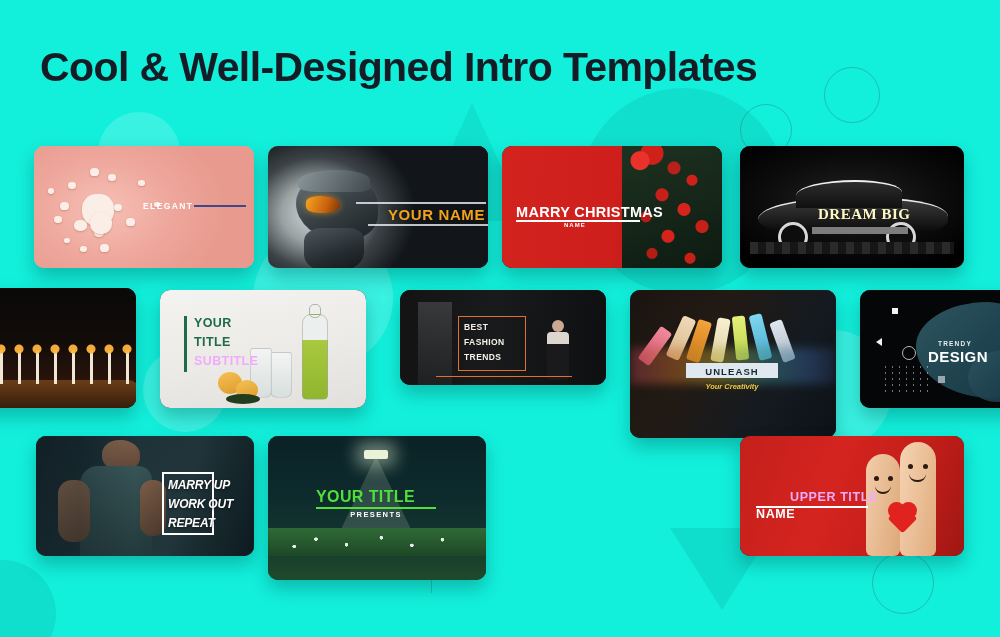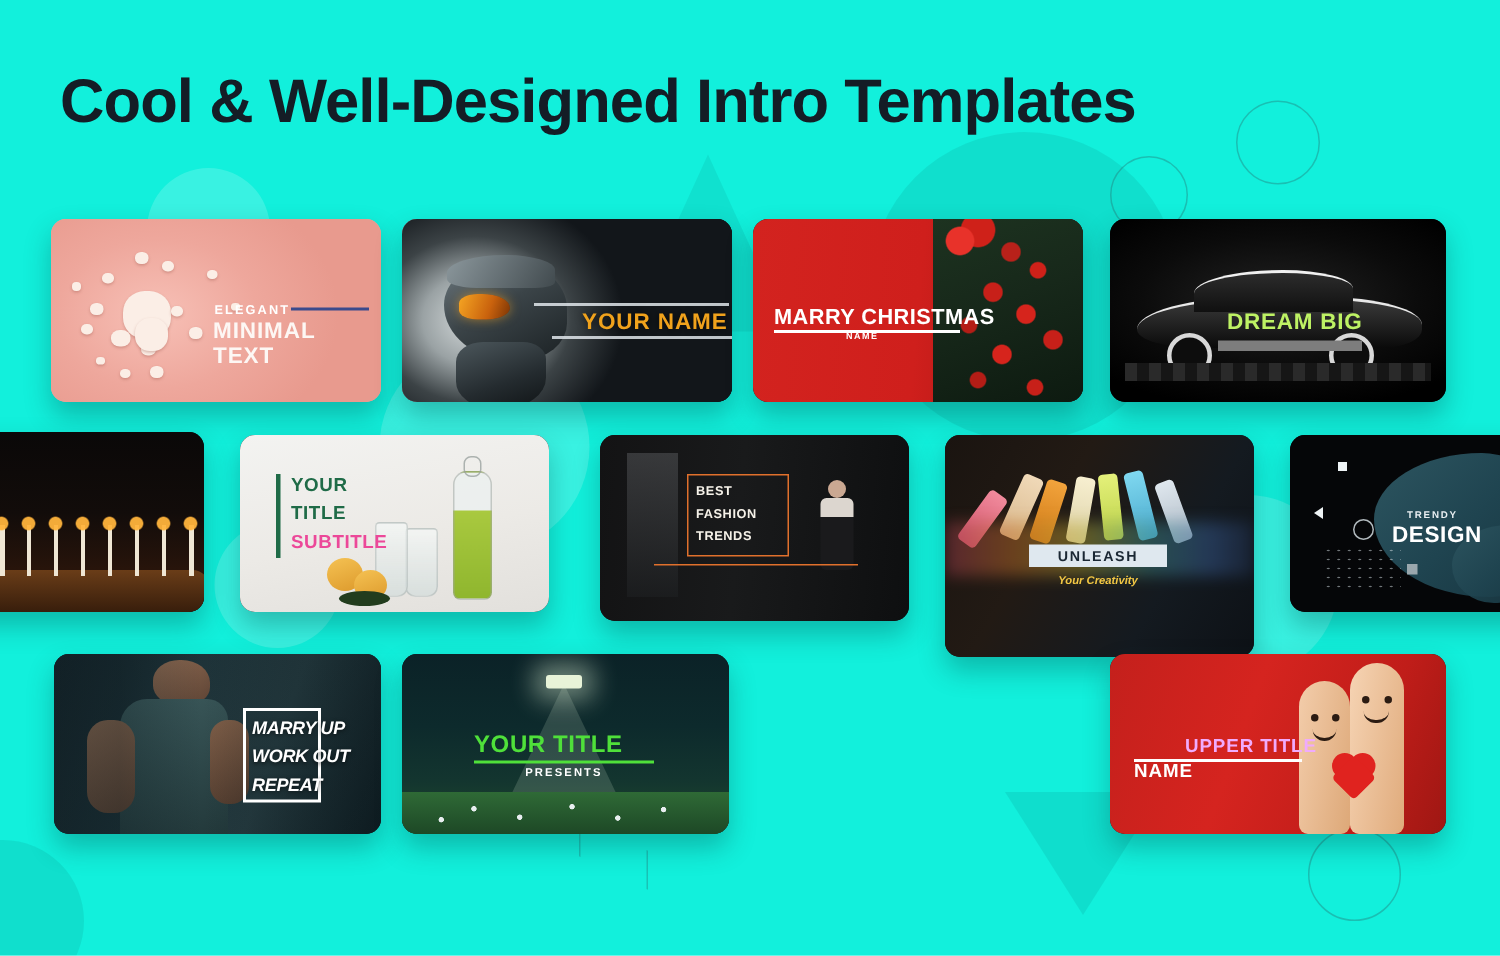--- a/index.html
+++ b/index.html
@@ -65,34 +65,34 @@
   .c3 .bg { background: linear-gradient(95deg, #d3231f 0%, #cf1f1c 50%, #b81a18 70%, #2a1410 100%); }
   .c3-title { left: 14px; top: 58px; font-size: 14.5px; font-weight: 800;
       color: #fff; letter-spacing: .3px; }
   .c3-ul { left: 14px; top: 74px; width: 124px; height: 1.6px; background: #fff; }
   .c3-name { left: 62px; top: 76px; font-size: 6px; font-weight: 700;
       color: #fff; letter-spacing: 1px; }
 
   
   .c4 .bg { background: radial-gradient(ellipse 70% 60% at 50% 45%, #222 0%, #0b0b0b 60%, #000 100%); }
   .c4-title { left: 78px; top: 60px; font-size: 15px; font-weight: 800;
-      color: #bef264; letter-spacing: .5px; }
+      color: #fef9c3; letter-spacing: .5px; font-family: Liberation Serif, serif; }
   .c4-bar { left: 72px; top: 81px; width: 96px; height: 7px; background: #7d7d7d; }
 
   
   .c5 .bg { background: linear-gradient(180deg, #0a0808 0%, #120c0a 45%, #2a150b 80%, #160b06 100%); }
   .c5-title { left: -12px; top: 18px; font-size: 17px; font-weight: 800;
       color: #ef3b55; letter-spacing: .2px; }
 
   
   .c6 .bg { background: linear-gradient(170deg, #f3f3f1 0%, #eceae6 55%, #e2e0dc 100%); }
   .c6-bar { left: 24px; top: 26px; width: 3px; height: 56px; background: #1f6b47; }
   .c6-t1 { left: 34px; top: 26px; font-size: 12.5px; font-weight: 800; color: #1f6b47; letter-spacing:.4px;}
   .c6-t2 { left: 34px; top: 45px; font-size: 12.5px; font-weight: 800; color: #1f6b47; letter-spacing:.4px;}
-  .c6-t3 { left: 34px; top: 64px; font-size: 12.5px; font-weight: 800; color: #ec4899; letter-spacing:.4px;}
+  .c6-t3 { left: 34px; top: 64px; font-size: 12.5px; font-weight: 800; color: #f0abfc; letter-spacing:.4px;}
 
   
   .c7 .bg { background: linear-gradient(95deg, #131314 0%, #191a1b 45%, #0e0f10 100%); }
   .c7-box { left: 58px; top: 26px; width: 68px; height: 55px; border: 1.6px solid #e0702c; }
   .c7-t { left: 64px; top: 30px; font-size: 8.5px; font-weight: 800; color: #f5f1e8; letter-spacing:.4px; line-height: 15px;}
   .c7-line { left: 36px; top: 86px; width: 136px; height: 1.4px; background: #e0702c; }
 
   
   .c8 .bg { background: linear-gradient(120deg, #1a1410 0%, #221a14 35%, #141a20 70%, #0d1116 100%); }
   .c8-box { left: 56px; top: 73px; width: 92px; height: 15px; background: #dfe8ef; }
@@ -168,21 +168,20 @@
       <span class="kernel" style="left:66px;top:98px;width:9px;height:8px;"></span>
       <span class="kernel" style="left:46px;top:100px;width:7px;height:6px;"></span>
       <span class="kernel" style="left:14px;top:42px;width:6px;height:6px;"></span>
       <span class="kernel" style="left:104px;top:34px;width:7px;height:6px;"></span>
       <span class="kernel" style="left:120px;top:56px;width:6px;height:5px;"></span>
       <span class="kernel" style="left:30px;top:92px;width:6px;height:5px;"></span>
       <span class="kernel" style="left:56px;top:66px;width:22px;height:22px;"></span>
     </div>
     <div class="ov c1-elegant">ELEGANT</div>
     <div class="ov c1-line"></div>
-    <div class="ov c1-min">MINIMAL TEXT</div>
   </div>
 
   <div class="card c2" style="left:268px;top:146px;width:220px;height:122px;">
     <div class="bg"></div>
     <div class="helmet">
       <div style="position:absolute;left:6px;top:8px;width:82px;height:66px;border-radius:48% 52% 40% 60%;background:linear-gradient(150deg,#6e7a80 0%,#3b4448 45%,#1b2124 100%);"></div>
       <div style="position:absolute;left:16px;top:30px;width:34px;height:17px;border-radius:40% 60% 50% 40%;background:linear-gradient(110deg,#f6a623 0%,#c9620d 60%,#7a3405 100%);box-shadow:0 0 7px rgba(246,166,35,.55);"></div>
       <div style="position:absolute;left:14px;top:62px;width:60px;height:44px;border-radius:30% 26% 46% 40%;background:linear-gradient(160deg,#4c575c 0%,#242b2f 60%,#101416 100%);"></div>
       <div style="position:absolute;left:8px;top:4px;width:72px;height:22px;border-radius:60% 50% 20% 30%;background:linear-gradient(120deg,#8c989d,#414a4e);"></div>
     </div>
@@ -249,21 +248,21 @@
       <div style="position:absolute;left:58px;top:82px;width:24px;height:22px;border-radius:50%;background:linear-gradient(160deg,#f5c253,#dd9a2c);"></div>
       <div style="position:absolute;left:76px;top:90px;width:22px;height:20px;border-radius:50%;background:linear-gradient(160deg,#f5c253,#dd9a2c);"></div>
       <div style="position:absolute;left:66px;top:104px;width:34px;height:10px;border-radius:50%;background:#223d1e;"></div>
     </div>
     <div class="ov c6-bar"></div>
     <div class="ov c6-t1">YOUR</div>
     <div class="ov c6-t2">TITLE</div>
     <div class="ov c6-t3">SUBTITLE</div>
   </div>
 
-  <div class="card c7" style="left:400px;top:290px;width:206px;height:124px;">
+  <div class="card c7" style="left:400px;top:290px;width:206px;height:95px;">
     <div class="bg"></div>
     <div>
       <div style="position:absolute;left:152px;top:30px;width:12px;height:12px;border-radius:50%;background:#caa892;"></div>
       <div style="position:absolute;left:147px;top:42px;width:22px;height:48px;background:linear-gradient(180deg,#dcd6cf 0 26%, #1a1a1c 26%);border-radius:4px;"></div>
       <div style="position:absolute;left:18px;top:12px;width:34px;height:96px;background:linear-gradient(180deg,rgba(90,92,95,.5),rgba(30,32,34,.6));"></div>
     </div>
     <div class="ov c7-box"></div>
     <div class="ov c7-t">
       <div>BEST</div>
       <div>FASHION</div>
@@ -312,21 +311,21 @@
       <div style="position:absolute;left:0;top:0;width:218px;height:120px;background:linear-gradient(90deg,rgba(10,25,30,.35) 0 20%,transparent 45%,rgba(10,25,30,.3) 100%);"></div>
     </div>
     <div class="ov c10-frame"></div>
     <div class="ov c10-t">
       <div>MARRY UP</div>
       <div>WORK OUT</div>
       <div>REPEAT</div>
     </div>
   </div>
 
-  <div class="card c11" style="left:268px;top:436px;width:218px;height:120px;">
+  <div class="card c11" style="left:268px;top:436px;width:218px;height:144px;">
     <div class="bg"></div>
     <div>
       <div style="position:absolute;left:96px;top:14px;width:24px;height:9px;background:#e8f3d8;border-radius:2px;box-shadow:0 0 16px 8px rgba(220,240,210,.45);"></div>
       <div style="position:absolute;left:66px;top:20px;width:0;height:0;border-left:42px solid transparent;border-right:42px solid transparent;border-bottom:88px solid rgba(225,240,215,.16);"></div>
       <div style="position:absolute;left:0;top:92px;width:218px;height:28px;background:linear-gradient(180deg,#2f6a36,#1d4826);"></div>
       <div style="position:absolute;left:0;top:92px;width:218px;height:28px;background:
           radial-gradient(circle at 22% 40%, #e8eef0 0 1.6px, transparent 2px),
           radial-gradient(circle at 36% 60%, #e8eef0 0 1.6px, transparent 2px),
           radial-gradient(circle at 52% 35%, #e8eef0 0 1.6px, transparent 2px),
           radial-gradient(circle at 66% 62%, #e8eef0 0 1.6px, transparent 2px),

